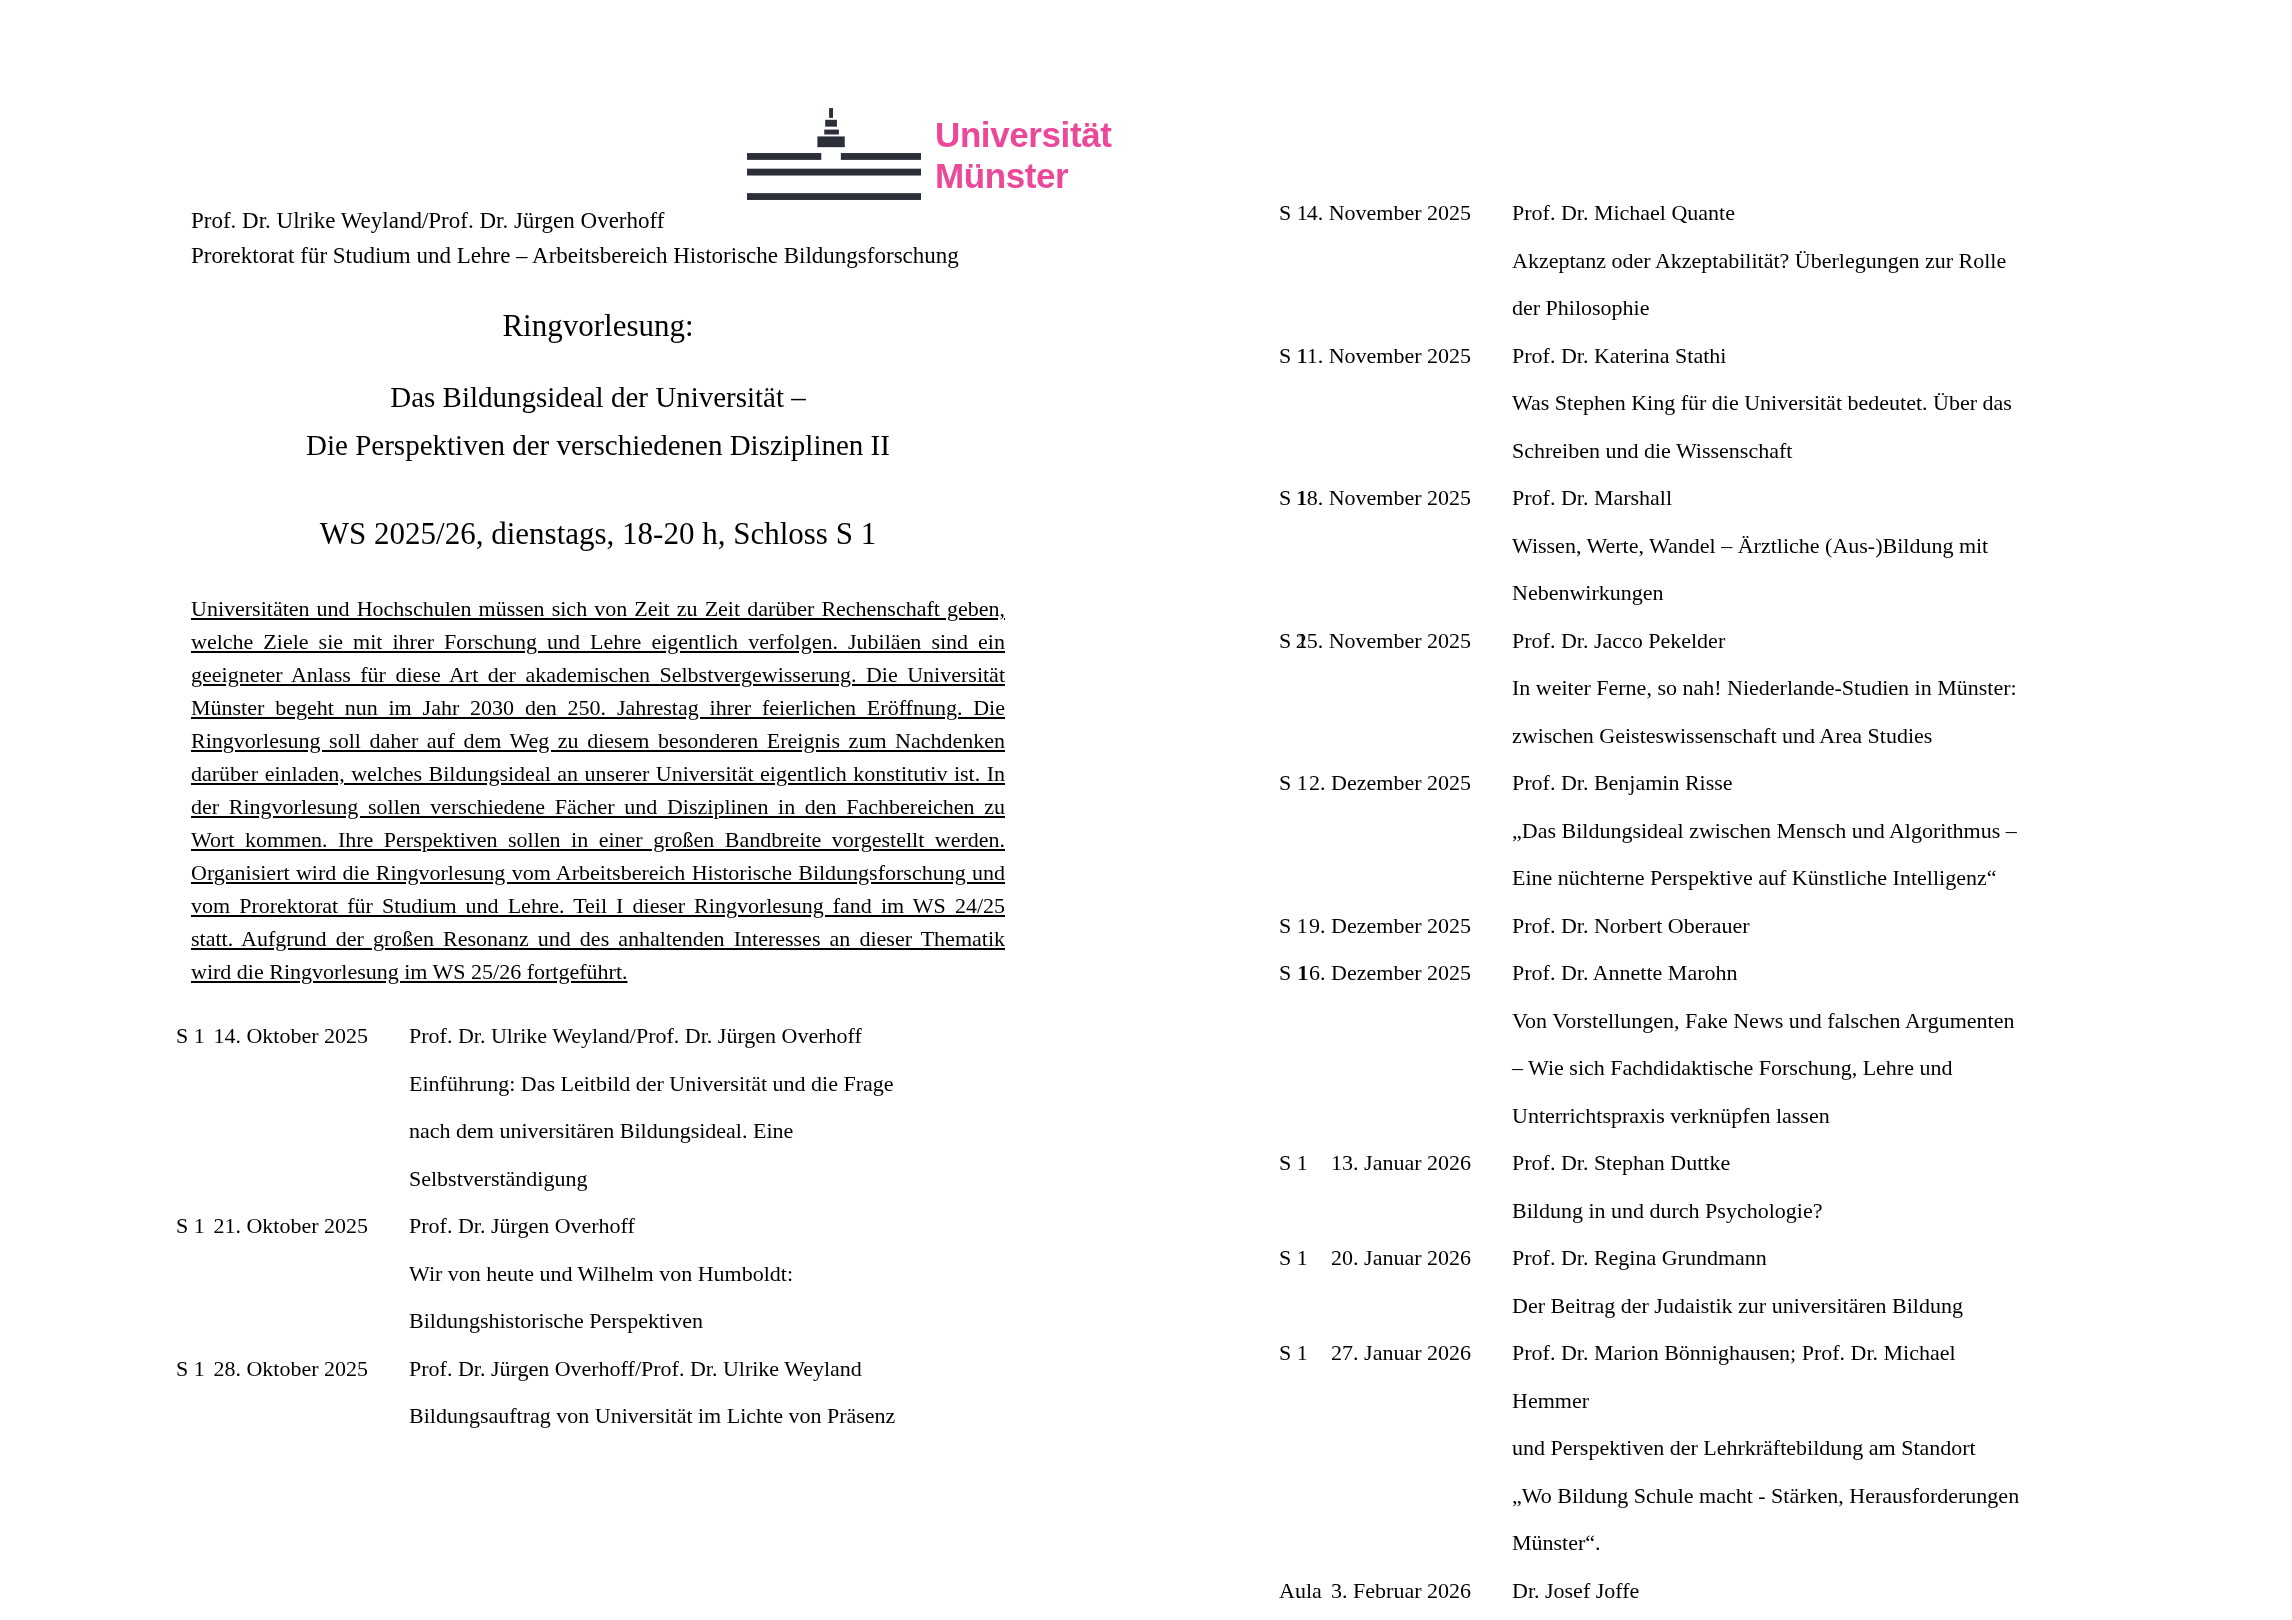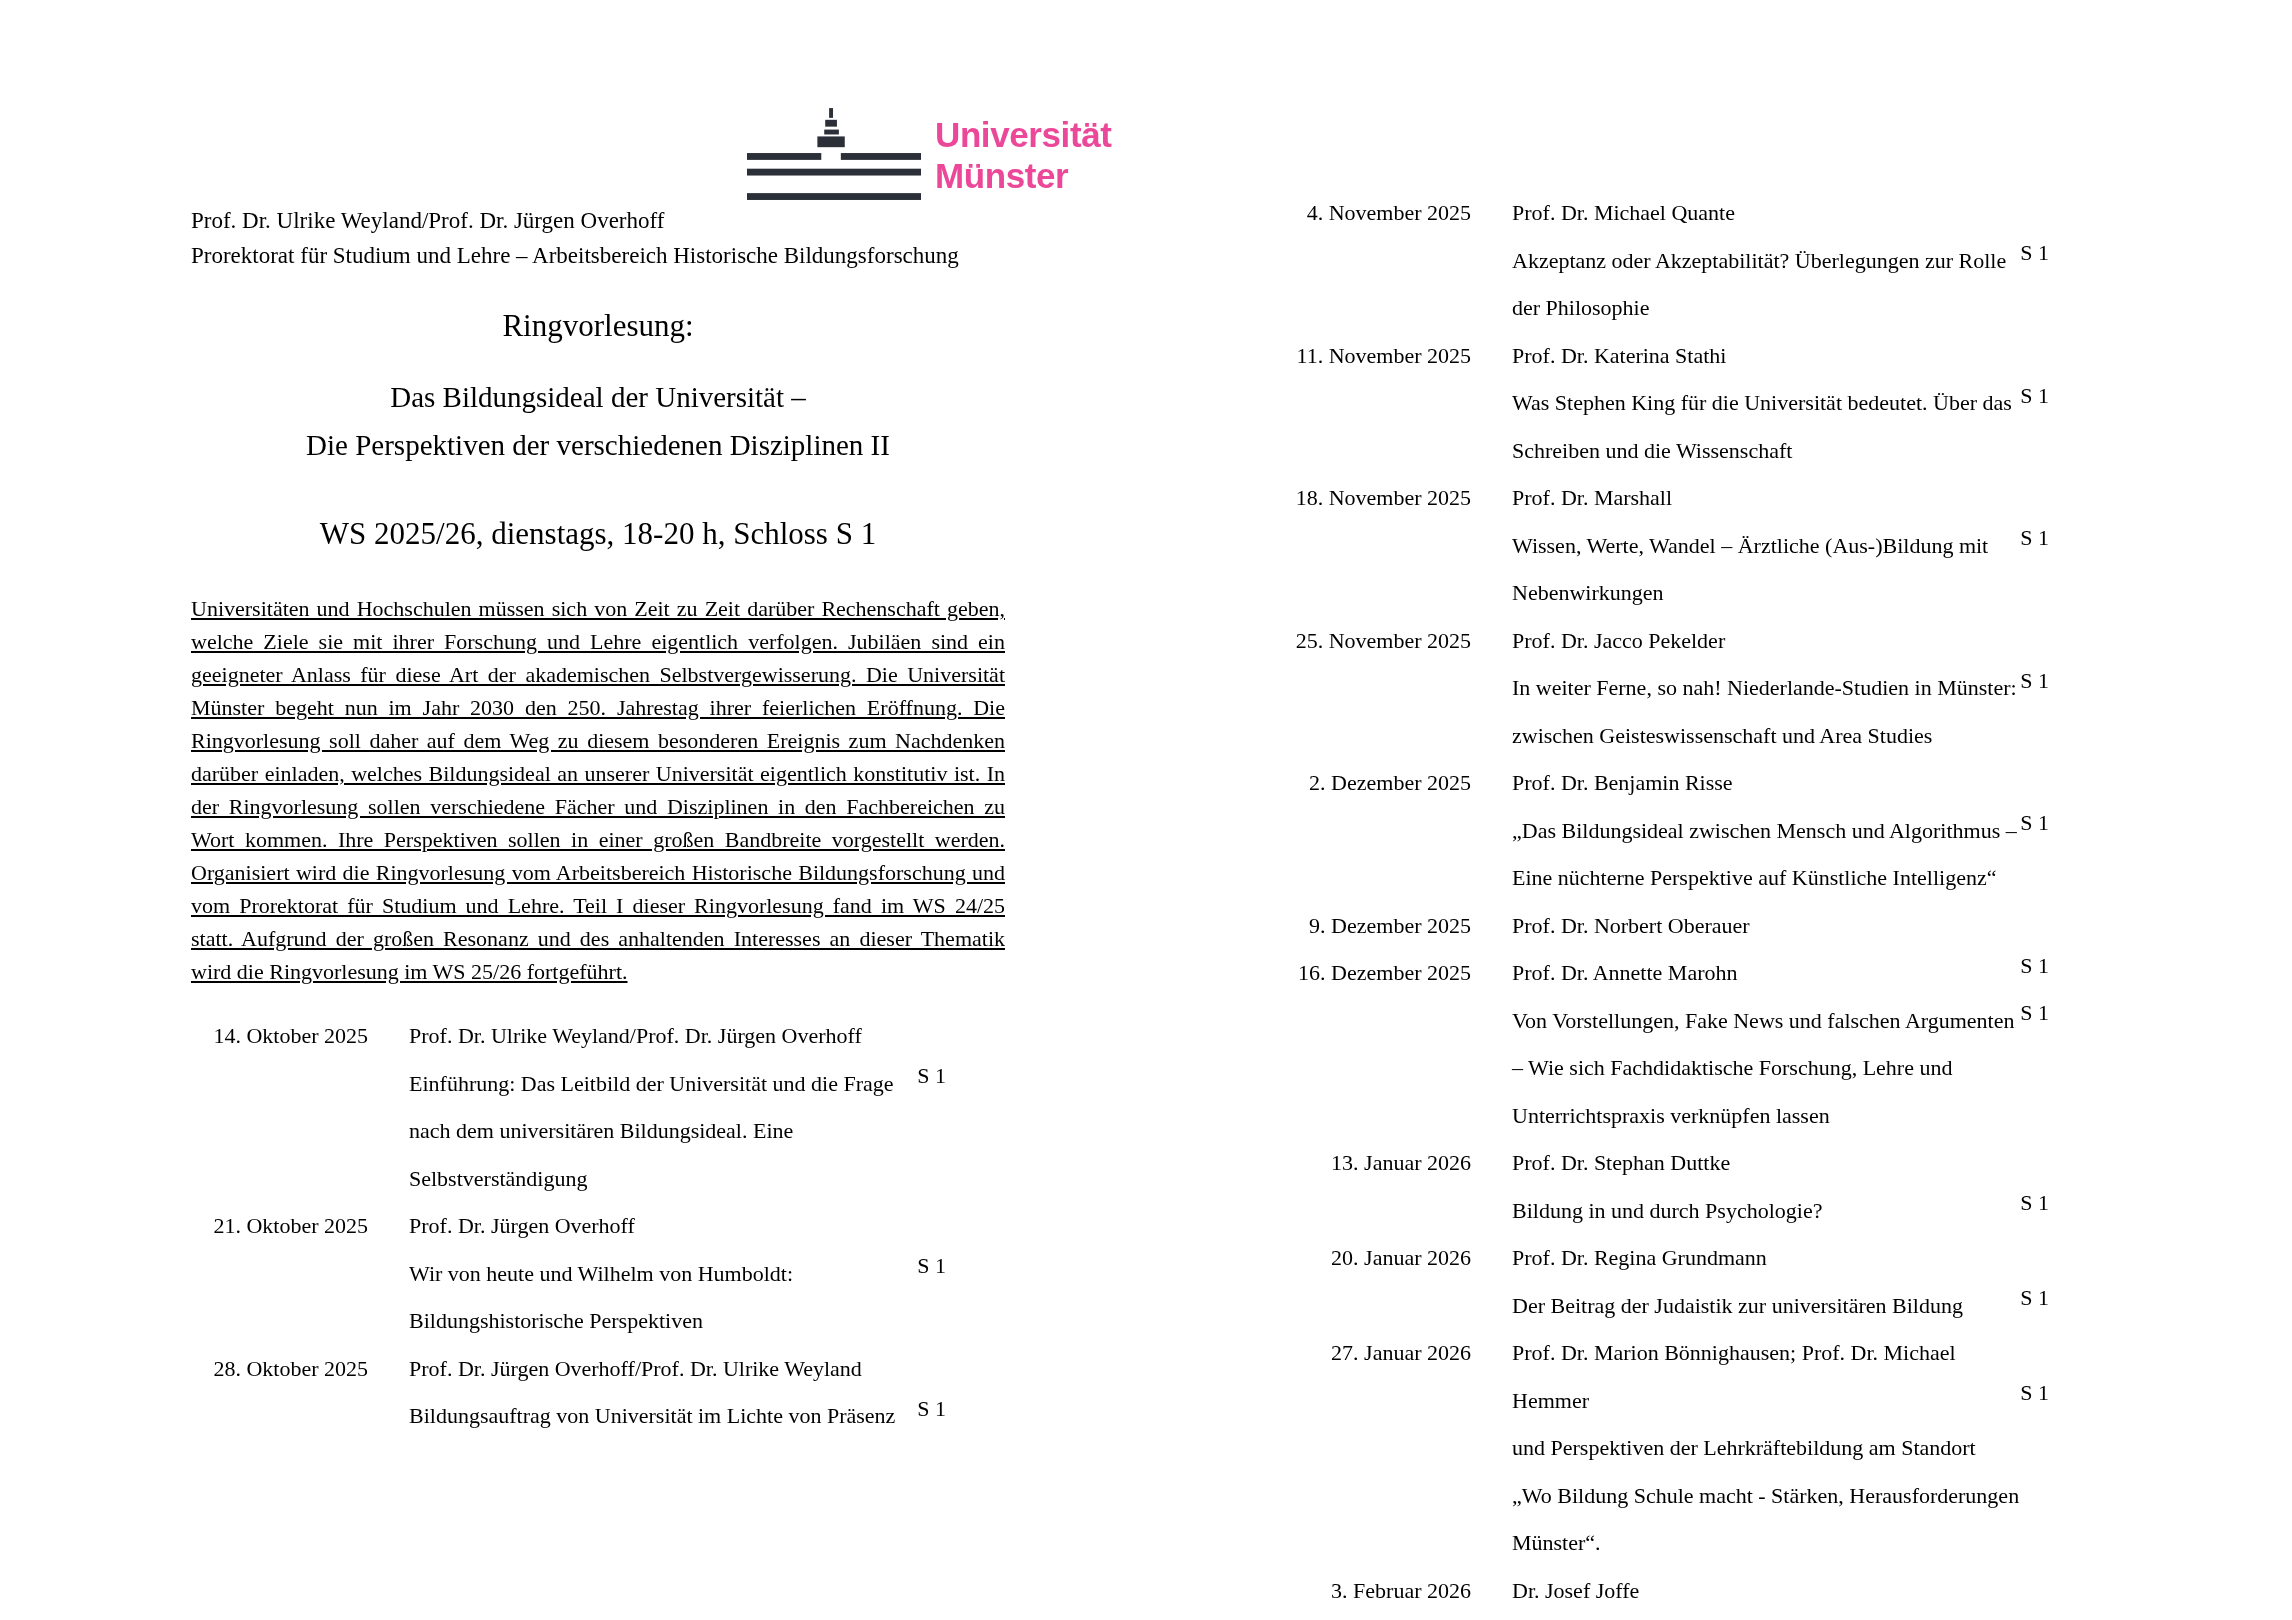--- a/index.html
+++ b/index.html
@@ -110,23 +110,22 @@
     position: absolute;
     left: 233px;
     top: 0;
     white-space: nowrap;
   }
   .sched-room {
     position: absolute;
     left: 0;
     top: 0;
     width: 770px;
-    text-align: right;
-    white-space: nowrap;
-    margin-top: 40px;
+    text-align: left;
+    white-space: nowrap;
   }
   .sched-detail {
     position: relative;
     height: 23.5px;
     margin-bottom: 24px;
   }
   .sched-detail span {
     position: absolute;
     left: 233px;
     top: 0;

